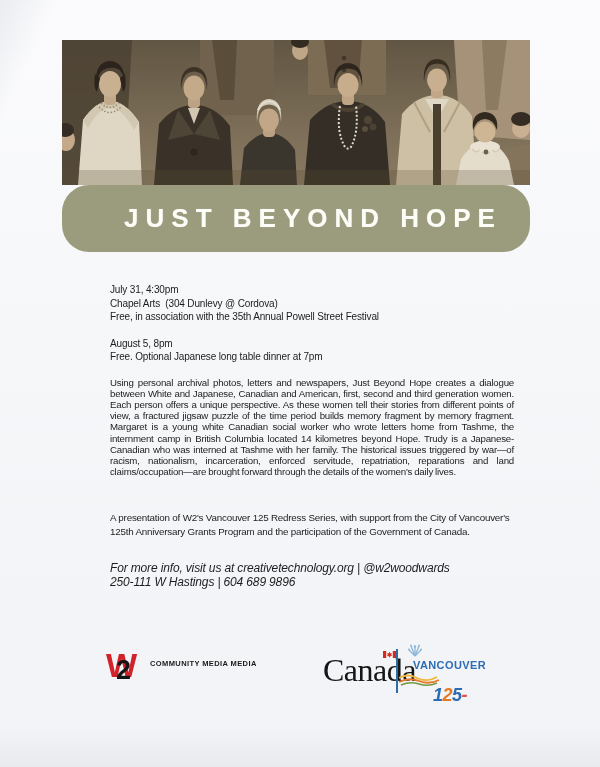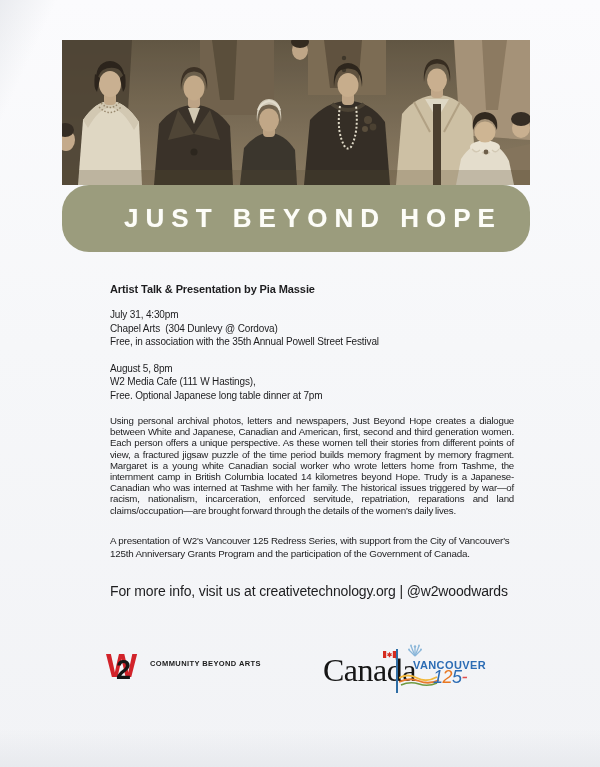--- a/index.html
+++ b/index.html
@@ -50,28 +50,28 @@
   .event-block { margin-bottom: 13px; }
   .event-line {
     font-size: 10px; line-height: 13.5px; letter-spacing: -0.15px;
     white-space: pre-wrap;
   }
   .description {
     font-size: 9.7px; line-height: 11.2px; letter-spacing: -0.22px;
     word-spacing: -0.4px;
     text-align: justify;
     margin-top: 13px;
-    margin-bottom: 18px;
+    margin-bottom: 34px;
   }
   .credits {
     font-size: 9.8px; line-height: 13.5px; letter-spacing: -0.2px;
     margin-bottom: 24px;
   }
   .contact-line {
-    font-size: 14px; line-height: 13.5px; letter-spacing: -0.15px;
+    font-size: 12px; line-height: 13.5px; letter-spacing: -0.15px; font-style: italic;
   }
 
   
   .footer { position: absolute; left: 0; top: 644px; width: 600px; height: 60px; }
   .w2-logo { position: absolute; left: 106px; top: 4px; width: 38px; height: 34px; }
   .w2-label {
     position: absolute; left: 150px; top: 15px;
     font-size: 7.5px; font-weight: bold; letter-spacing: 0.4px; color: #1b1b1b;
   }
   .canada-wordmark {
@@ -86,22 +86,22 @@
   }
   .van125 { position: absolute; left: 404px; top: 0; width: 110px; height: 54px; }
   .van-burst { position: absolute; left: 2px; top: 0; width: 18px; height: 16px; }
   .van-name {
     position: absolute; left: 9px; top: 15px;
     font-size: 11px; font-weight: bold; letter-spacing: 0.4px; color: #2c6cb4;
     white-space: nowrap;
   }
   .van-waves { position: absolute; left: -5px; top: 28px; width: 42px; height: 16px; }
   .van-num {
-    position: absolute; left: 29px; top: 23px;
-    font-size: 18px; font-weight: normal; font-style: italic; letter-spacing: -0.5px;
+    position: absolute; left: 29px; top: 41px;
+    font-size: 18px; font-weight: bold; font-style: italic; letter-spacing: -0.5px;
     white-space: nowrap;
   }
 </style>
 </head>
 <body>
 
 <div class="scan-page">
 
   <div class="photo-wrap">
     <svg width="468" height="145" viewBox="0 0 468 145">
@@ -186,48 +186,47 @@
       <rect x="0" y="130" width="468" height="15" fill="#55492f" opacity="0.25"></rect>
       <rect x="0" y="0" width="468" height="145" fill="#8b7a5e" opacity="0.08"></rect>
     </svg>
   </div>
 
   <div class="banner" style="background:#9b9c7d;">
     <div class="banner-title">JUST BEYOND HOPE</div>
   </div>
 
   <div class="content">
-    <div class="heading">Artist Talk &amp; Presentation by Pia Massie</div>
 
     <div class="event-block">
       <div class="event-line">July 31, 4:30pm</div>
       <div class="event-line">Chapel Arts  (304 Dunlevy @ Cordova)</div>
       <div class="event-line">Free, in association with the 35th Annual Powell Street Festival</div>
     </div>
 
     <div class="event-block">
       <div class="event-line">August 5, 8pm</div>
-      <div class="event-line">W2 Media Cafe (111 W Hastings),</div>
       <div class="event-line">Free. Optional Japanese long table dinner at 7pm</div>
     </div>
 
     <div class="description">Using personal archival photos, letters and newspapers, Just Beyond Hope creates a dialogue between White and Japanese, Canadian and American, first, second and third generation women. Each person offers a unique perspective. As these women tell their stories from different points of view, a fractured jigsaw puzzle of the time period builds memory fragment by memory fragment. Margaret is a young white Canadian social worker who wrote letters home from Tashme, the internment camp in British Columbia located 14 kilometres beyond Hope. Trudy is a Japanese-Canadian who was interned at Tashme with her family. The historical issues triggered by war—of racism, nationalism, incarceration, enforced servitude, repatriation, reparations and land claims/occupation—are brought forward through the details of the women's daily lives.</div>
 
     <div class="credits">A presentation of W2's Vancouver 125 Redress Series, with support from the City of Vancouver's 125th Anniversary Grants Program and the participation of the Government of Canada.</div>
 
     <div class="contact-line">For more info, visit us at creativetechnology.org | @w2woodwards</div>
+    <div class="contact-line">250-111 W Hastings | 604 689 9896</div>
   </div>
 
   <div class="footer">
 
     <svg class="w2-logo" viewBox="0 0 38 34">
       <text x="0" y="29" font-family="Liberation Sans, sans-serif" font-weight="bold" font-size="33" fill="#d2232a">W</text>
       <text x="10" y="31" font-family="Liberation Sans, sans-serif" font-weight="bold" font-size="27" fill="#151515">2</text>
     </svg>
-    <div class="w2-label">COMMUNITY BEYOND ARTS</div>
+    <div class="w2-label">COMMUNITY MEDIA MEDIA</div>
 
     <div class="canada-wordmark">
       <span>Canada</span>
       <svg class="canada-flag" viewBox="0 0 13 7">
         <rect x="0" y="0" width="3.2" height="7" fill="#d52b1e"></rect>
         <rect x="9.8" y="0" width="3.2" height="7" fill="#d52b1e"></rect>
         <path d="M6.5,0.8 L7.4,2.6 L8.9,2.1 L8.2,3.8 L9.4,4.6 L7.2,4.9 L7.2,6.3 L5.8,6.3 L5.8,4.9 L3.6,4.6 L4.8,3.8 L4.1,2.1 L5.6,2.6 Z" fill="#d52b1e"></path>
       </svg>
     </div>
 

